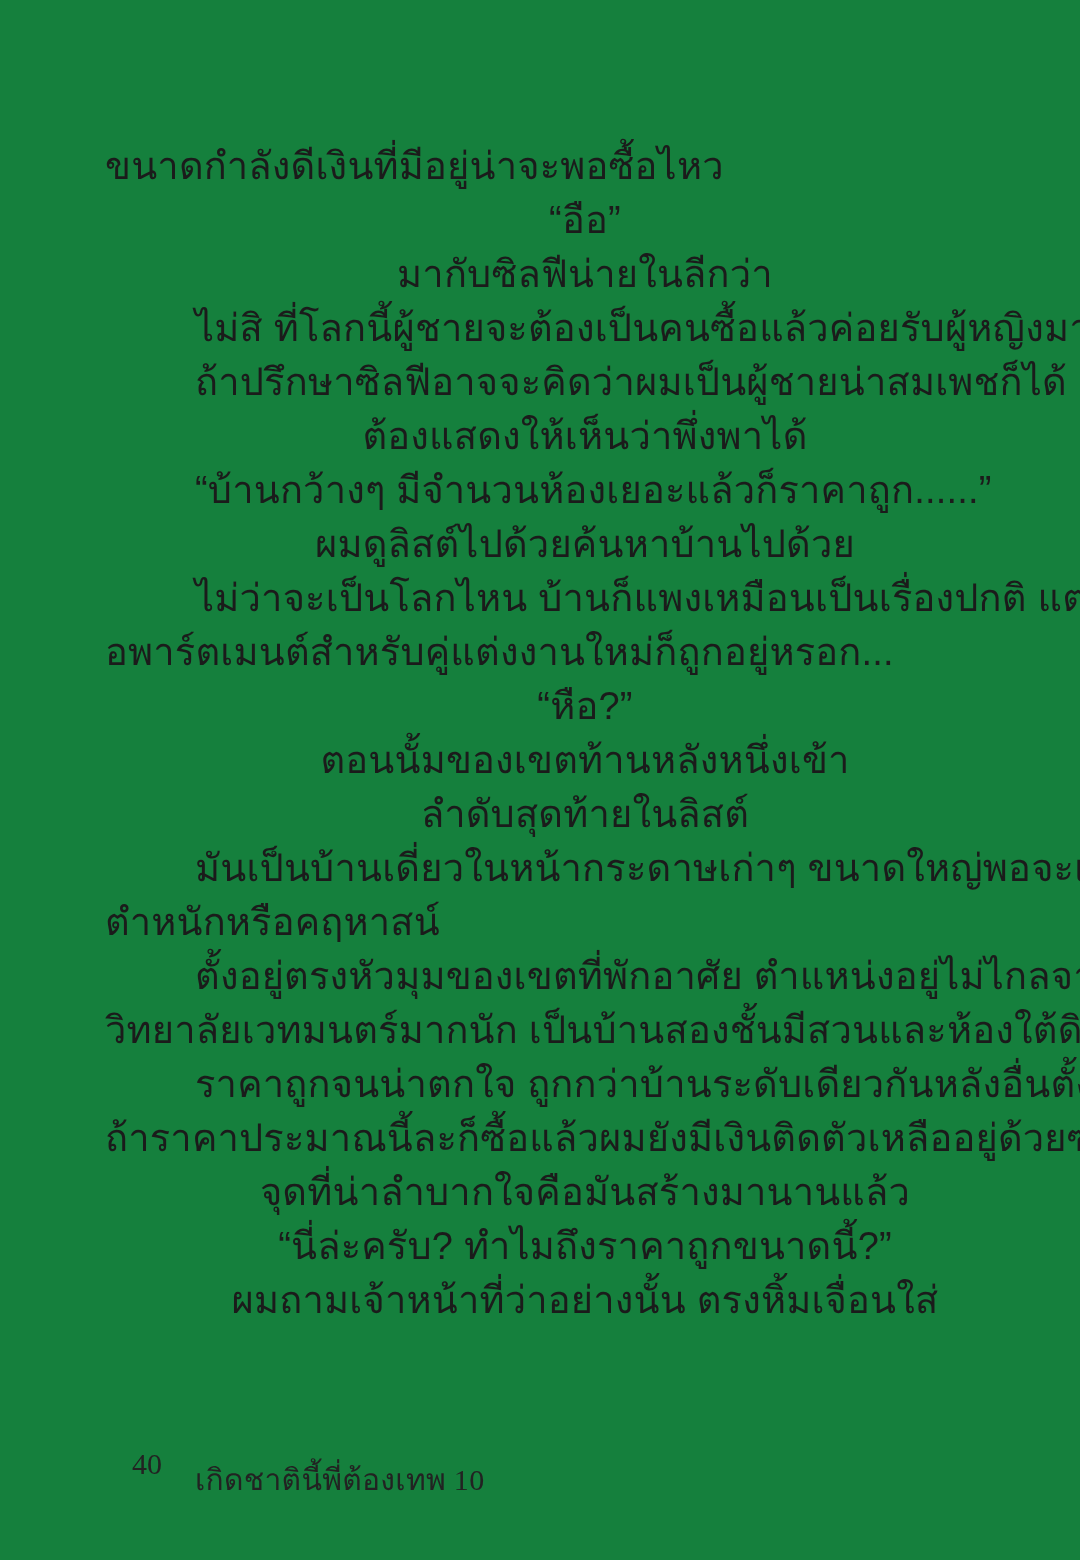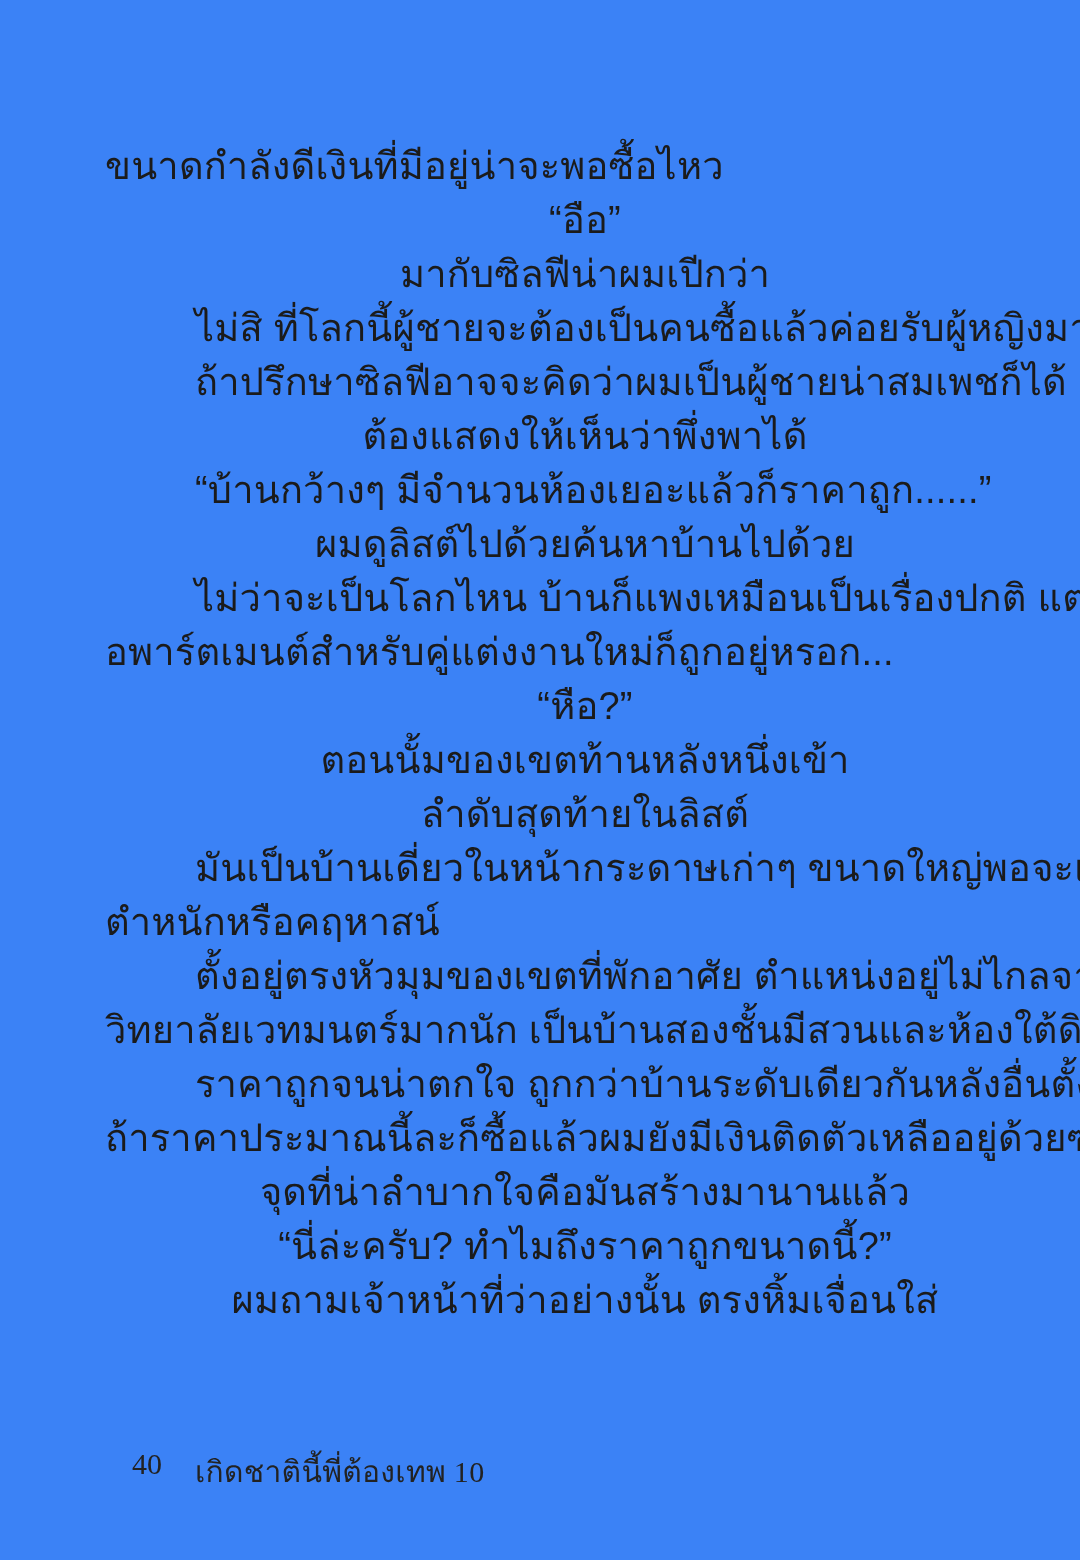--- a/index.html
+++ b/index.html
@@ -7,21 +7,21 @@
     width: 1080px;
     height: 1560px;
     background: #ffffff;
     font-family: "Liberation Sans", sans-serif;
     overflow: hidden;
   }
   .page {
     position: relative;
     width: 1080px;
     height: 1560px;
-    background: #3b82f6;
+    background: #15803d;
     color: #1b1b1b;
   }
   .text-block {
     position: absolute;
     top: 139px;
     left: 105px;
     width: 870px;
     font-size: 38px;
     line-height: 54px;
     font-weight: 400;
@@ -45,33 +45,33 @@
     color: #222222;
   }
   .footer .page-number {
     position: absolute;
     left: 132px;
     top: 0;
   }
   .footer .book-title {
     position: absolute;
     left: 195px;
-    top: 8px;
+    top: 16px;
     letter-spacing: 0.3px;
   }
 </style>
 </head>
 <body>
 
 <div class="page">
 
   <div class="text-block">
     <div class="line flush">ขนาดกำลังดีเงินที่มีอยู่น่าจะพอซื้อไหว</div>
     <div class="line indent">“อือ”</div>
-    <div class="line indent">มากับซิลฟีน่าผมเปีกว่า</div>
+    <div class="line indent">มากับซิลฟีน่ายในลีกว่า</div>
     <div class="line indent">ไม่สิ ที่โลกนี้ผู้ชายจะต้องเป็นคนซื้อแล้วค่อยรับผู้หญิงมาอยู่</div>
     <div class="line indent">ถ้าปรึกษาซิลฟีอาจจะคิดว่าผมเป็นผู้ชายน่าสมเพชก็ได้</div>
     <div class="line indent">ต้องแสดงให้เห็นว่าพึ่งพาได้</div>
     <div class="line indent">“บ้านกว้างๆ มีจำนวนห้องเยอะแล้วก็ราคาถูก......”</div>
     <div class="line indent">ผมดูลิสต์ไปด้วยค้นหาบ้านไปด้วย</div>
     <div class="line indent">ไม่ว่าจะเป็นโลกไหน บ้านก็แพงเหมือนเป็นเรื่องปกติ แต่ถ้าเป็น</div>
     <div class="line flush">อพาร์ตเมนต์สำหรับคู่แต่งงานใหม่ก็ถูกอยู่หรอก...</div>
     <div class="line indent">“หือ?”</div>
     <div class="line indent">ตอนนั้มของเขตท้านหลังหนึ่งเข้า</div>
     <div class="line indent">ลำดับสุดท้ายในลิสต์</div>

